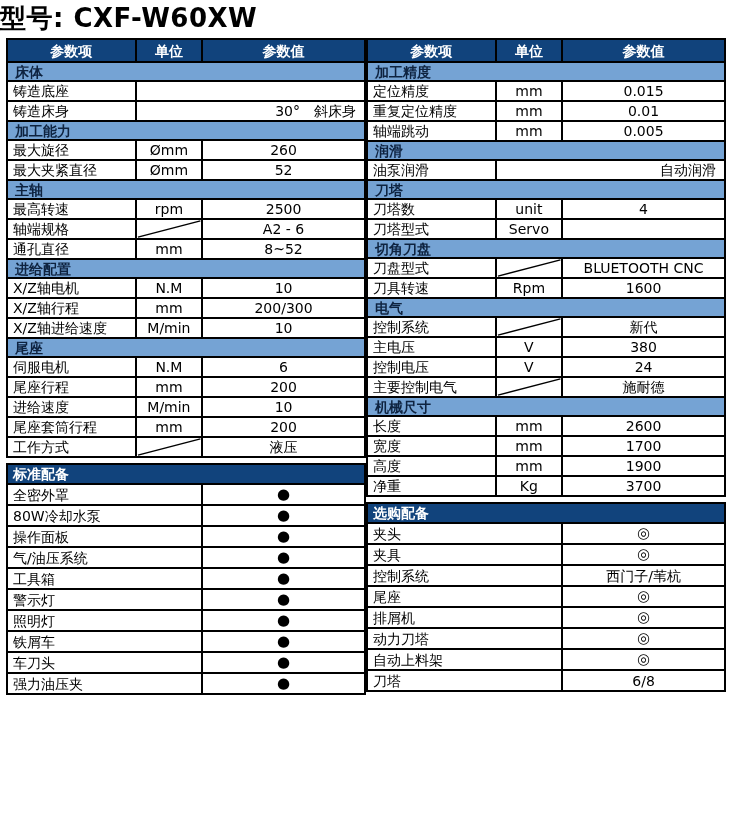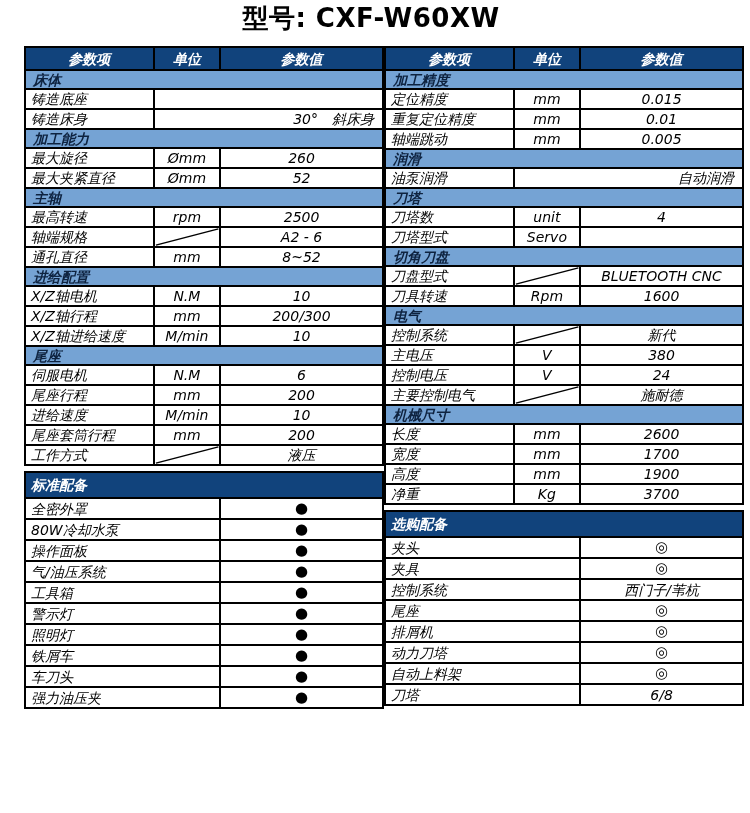--- a/index.html
+++ b/index.html
@@ -11,24 +11,24 @@
   }
   *{box-sizing:border-box;}
   html,body{margin:0;padding:0;}
   body{
     width:750px;height:813px;background:#fff;
     font-family:"DejaVu Sans","Liberation Sans",sans-serif;
     color:#000;
   }
   .title{
     font-weight:bold;font-size:26px;line-height:34px;
-    text-align:center;padding:1px 8px 11px 0;color:#000;
+    text-align:left;padding:1px 8px 3px 0;color:#000;
     letter-spacing:0.5px;
   }
-  .tables{display:flex;justify-content:flex-end;padding:0 6px;align-items:flex-start;font-style:italic;}
+  .tables{display:flex;justify-content:flex-start;padding:0 6px;align-items:flex-start;}
   .col{width:360px;display:flex;flex-direction:column;}
   table{border-collapse:collapse;table-layout:fixed;width:360px;}
   td,th{
     border:2px solid var(--border);
     font-size:14px;line-height:1;
     padding:0;overflow:hidden;white-space:nowrap;
     vertical-align:middle;
   }
   th{
     background:var(--header-bg);color:var(--header-text);
@@ -40,21 +40,21 @@
   td.value{text-align:center;}
   td.value-right{text-align:right;padding-right:8px;}
   tr.section td{
     background:var(--section-bg);color:var(--section-text);
     font-weight:bold;text-align:left;padding-left:7px;height:19px;
   }
   .extra{margin-top:5px;}
   .extra td{height:21px;}
   tr.xhead td{
     background:var(--header-bg);color:var(--header-text);
-    font-weight:bold;text-align:left;padding-left:5px;height:26px;
+    font-weight:bold;text-align:left;padding-left:5px;height:20px;
   }
   td.slash svg{position:absolute;left:0;top:0;width:100%;height:100%;display:block;}
   td.bullet{font-size:15px;}
 </style>
 </head>
 <body>
 
 <div class="title">型号: CXF-W60XW</div>
 
 <div class="tables">

